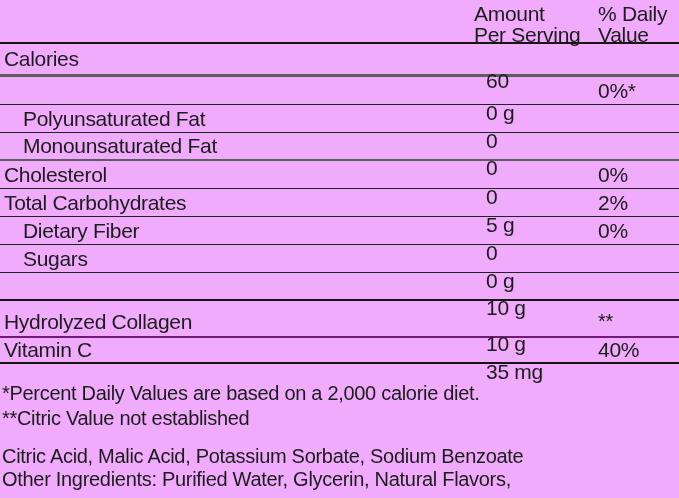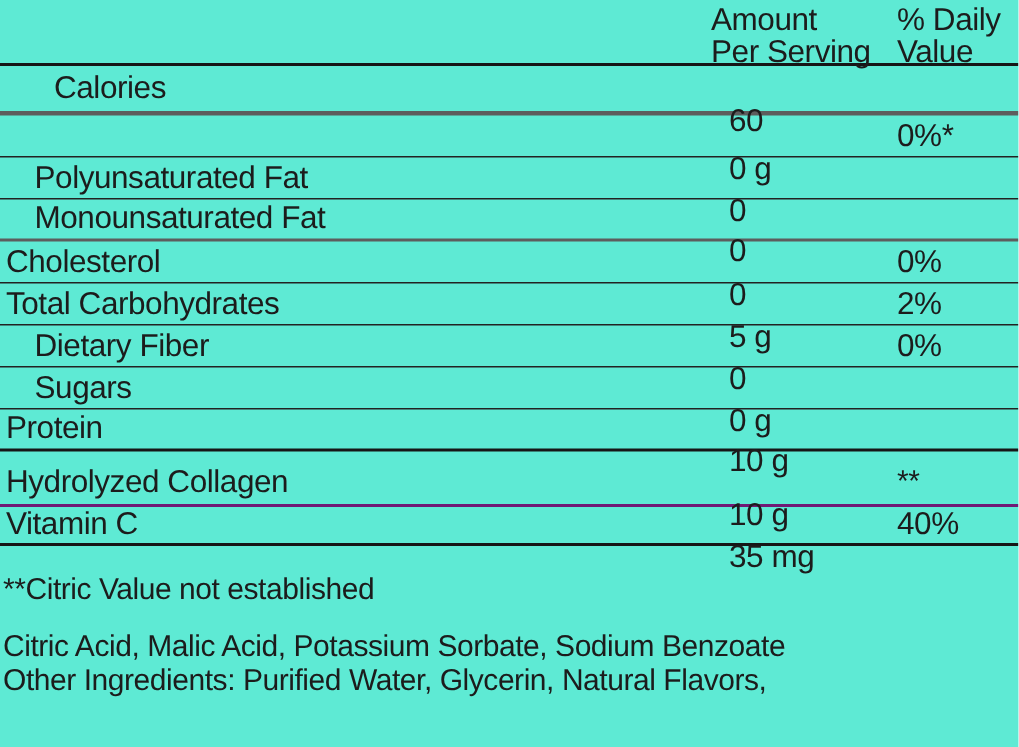--- a/index.html
+++ b/index.html
@@ -1,19 +1,19 @@
 <!DOCTYPE html>
 <html><head>
 <meta charset="utf-8">
 <style>
   html,body{margin:0;padding:0;background:#ffffff;}
   .sheet{
     position:relative;
     width:679px;height:498px;
-    background:#5eead4;
+    background:#f0abfc;
     font-family:"Liberation Sans","DejaVu Sans",sans-serif;
     color:#1c1c1c;
     font-size:21px;
     letter-spacing:-0.3px;
     overflow:hidden;
     box-sizing:border-box;
   }
   .row{
     position:relative;
     display:flex;
@@ -30,21 +30,21 @@
   .thead{
     position:relative;
     height:44px;
     box-sizing:border-box;
     border-bottom:2.5px solid #161616;
   }
   .thead .hcol{position:absolute;top:3px;line-height:21px;white-space:pre-line;}
   .thead .h-amount{left:474px;}
   .thead .h-dv{left:598px;}
   
-  .b-gray3{border-bottom:3px solid #5d5d5d;padding-left:32px;}
+  .b-gray3{border-bottom:3px solid #5d5d5d;}
   .b-gray25{border-bottom:2.5px solid #5d5d5d;}
   .b-blk25{border-bottom:2.5px solid #161616;}
   .b-blk2{border-bottom:2px solid #701a75;}
   
   .h33{height:33px;}
   .h37{height:37px;padding-top:6px;}
   .h34{height:26px;}
   .dv-sup{font-size:20px;}
   
   .footnotes{margin-top:17px;padding-left:2px;font-size:20px;line-height:25px;}
@@ -99,37 +99,37 @@
     <span class="amt">0</span>
     <span class="dv">0%</span>
   </div>
 
   <div class="row indent">
     <span class="lbl">Sugars</span>
     <span class="amt">0 g</span>
   </div>
 
   <div class="row b-blk25">
-    <span class="lbl">Protein</span>
     <span class="amt">10 g</span>
   </div>
 
   <div class="row h37 b-blk2">
     <span class="lbl">Hydrolyzed Collagen</span>
     <span class="amt">10 g</span>
     <span class="dv dv-sup">**</span>
   </div>
 
   <div class="row h34 b-blk25">
     <span class="lbl">Vitamin C</span>
     <span class="amt">35 mg</span>
     <span class="dv">40%</span>
   </div>
 
   <div class="footnotes">
+    <div>*Percent Daily Values are based on a 2,000 calorie diet.</div>
     <div>**Citric Value not established</div>
   </div>
 
   <div class="ingredients">
     <div>Citric Acid, Malic Acid, Potassium Sorbate, Sodium Benzoate</div>
     <div>Other Ingredients: Purified Water, Glycerin, Natural Flavors,</div>
   </div>
 
 </div>
 

